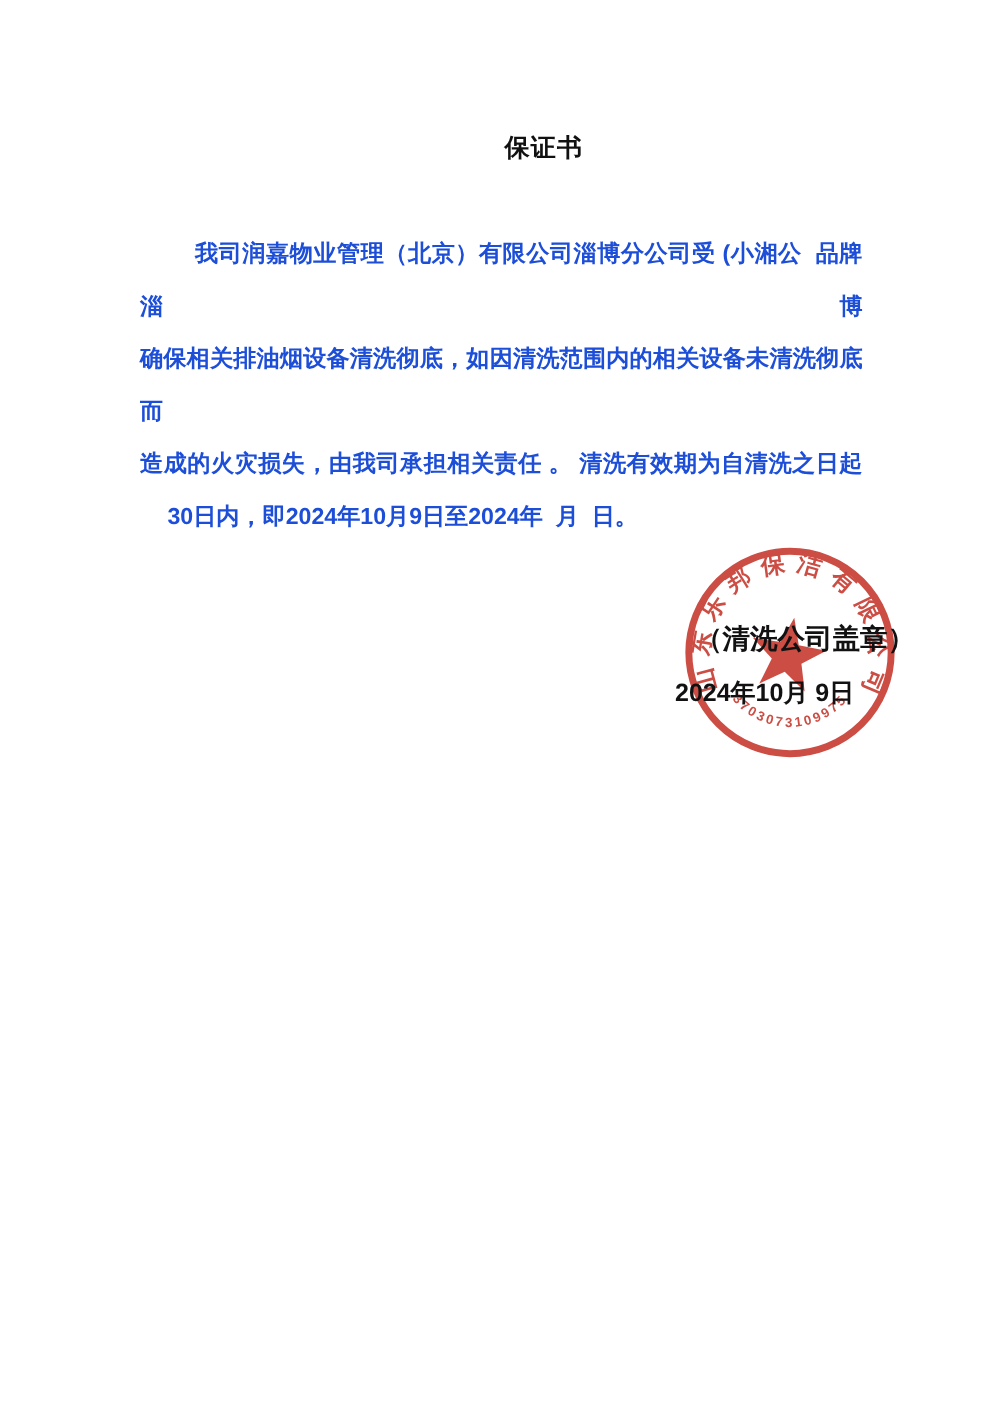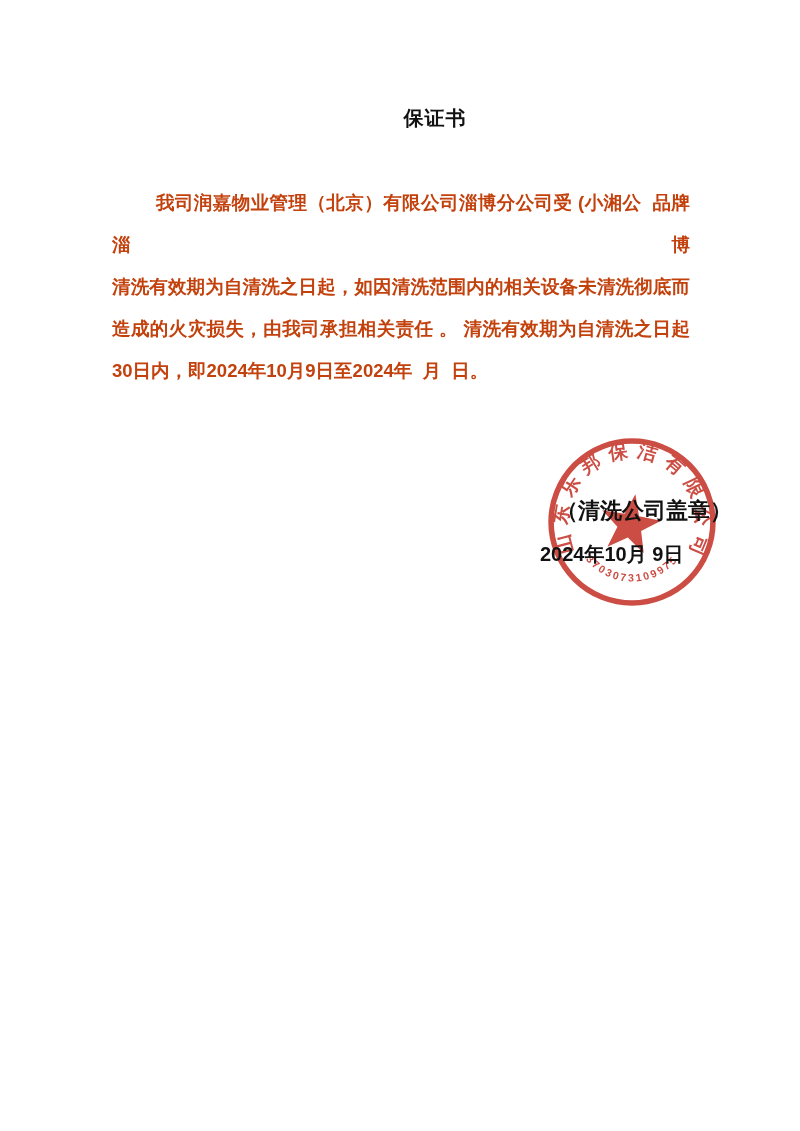--- a/index.html
+++ b/index.html
@@ -27,34 +27,35 @@
     letter-spacing: 1px;
     color: #111111;
   }
   .doc-body {
     position: absolute;
     left: 112px;
     top: 182px;
     width: 578px;
     font-size: 18.5px;
     font-weight: bold;
-    color: #c2410c;
+    color: #1d4ed8;
     line-height: 42px;
   }
   .body-line {
     white-space: pre-wrap;
     text-align: justify;
     text-align-last: justify;
   }
   .body-line.first {
     text-indent: 44px;
   }
   .body-line.last {
     text-align: left;
     text-align-last: left;
+    margin-left: 22px;
   }
   .seal-wrap {
     position: absolute;
     left: 545px;
     top: 435px;
     width: 174px;
     height: 174px;
     z-index: 1;
     opacity: 0.88;
   }
@@ -94,21 +95,21 @@
 </style>
 </head>
 <body>
 
 <div class="page">
 
   <div class="doc-title">保证书</div>
 
   <div class="doc-body">
     <div class="body-line first">我司润嘉物业管理（北京）有限公司淄博分公司受 (小湘公  品牌淄博</div>
-    <div class="body-line">清洗有效期为自清洗之日起，如因清洗范围内的相关设备未清洗彻底而</div>
+    <div class="body-line">确保相关排油烟设备清洗彻底，如因清洗范围内的相关设备未清洗彻底而</div>
     <div class="body-line">造成的火灾损失，由我司承担相关责任 。 清洗有效期为自清洗之日起</div>
     <div class="body-line last">30日内，即2024年10月9日至2024年  月  日。</div>
   </div>
 
   <div class="seal-wrap">
     <svg class="seal-svg" viewBox="0 0 172 172" xmlns="http://www.w3.org/2000/svg">
       <defs>
         <path id="nameArc" d="M 29 115 A 64 64 0 1 1 143 115" fill="none"></path>
         <path id="numArc" d="M 39 121.5 A 59 59 0 0 0 133 121.5" fill="none"></path>
       </defs>

